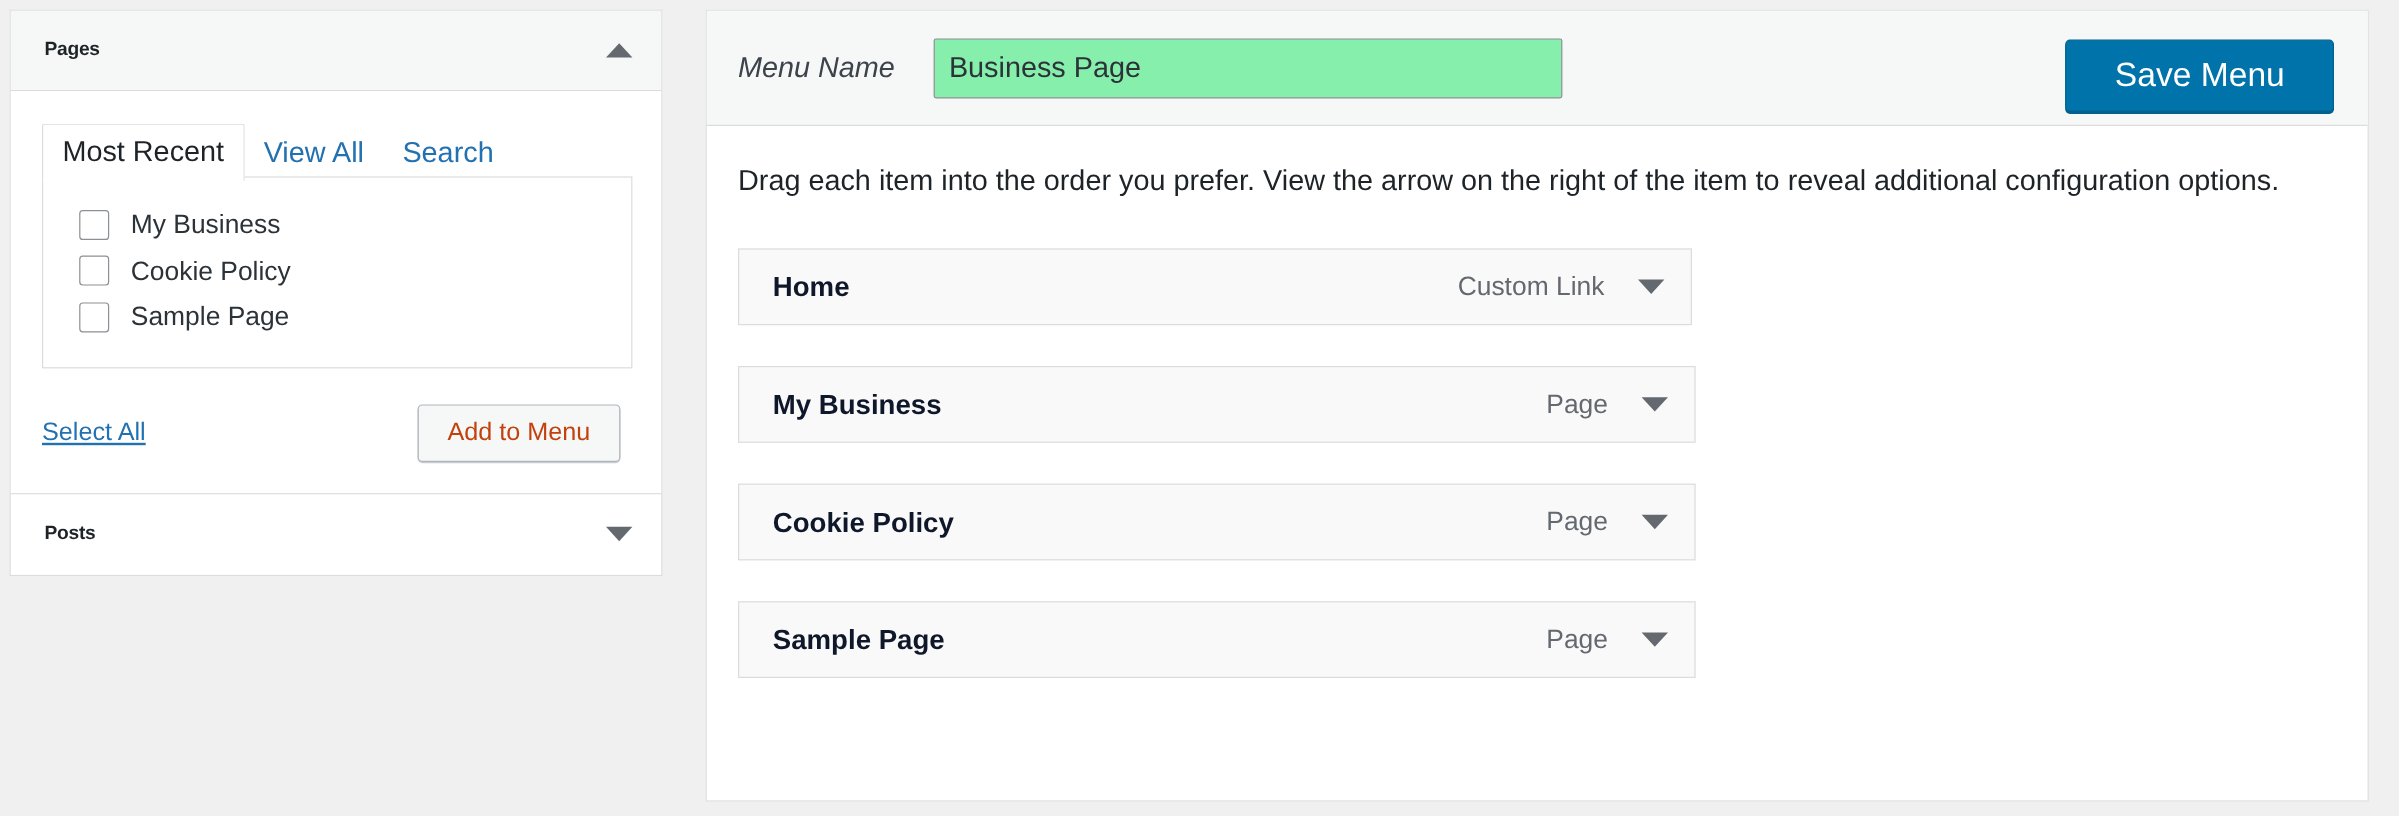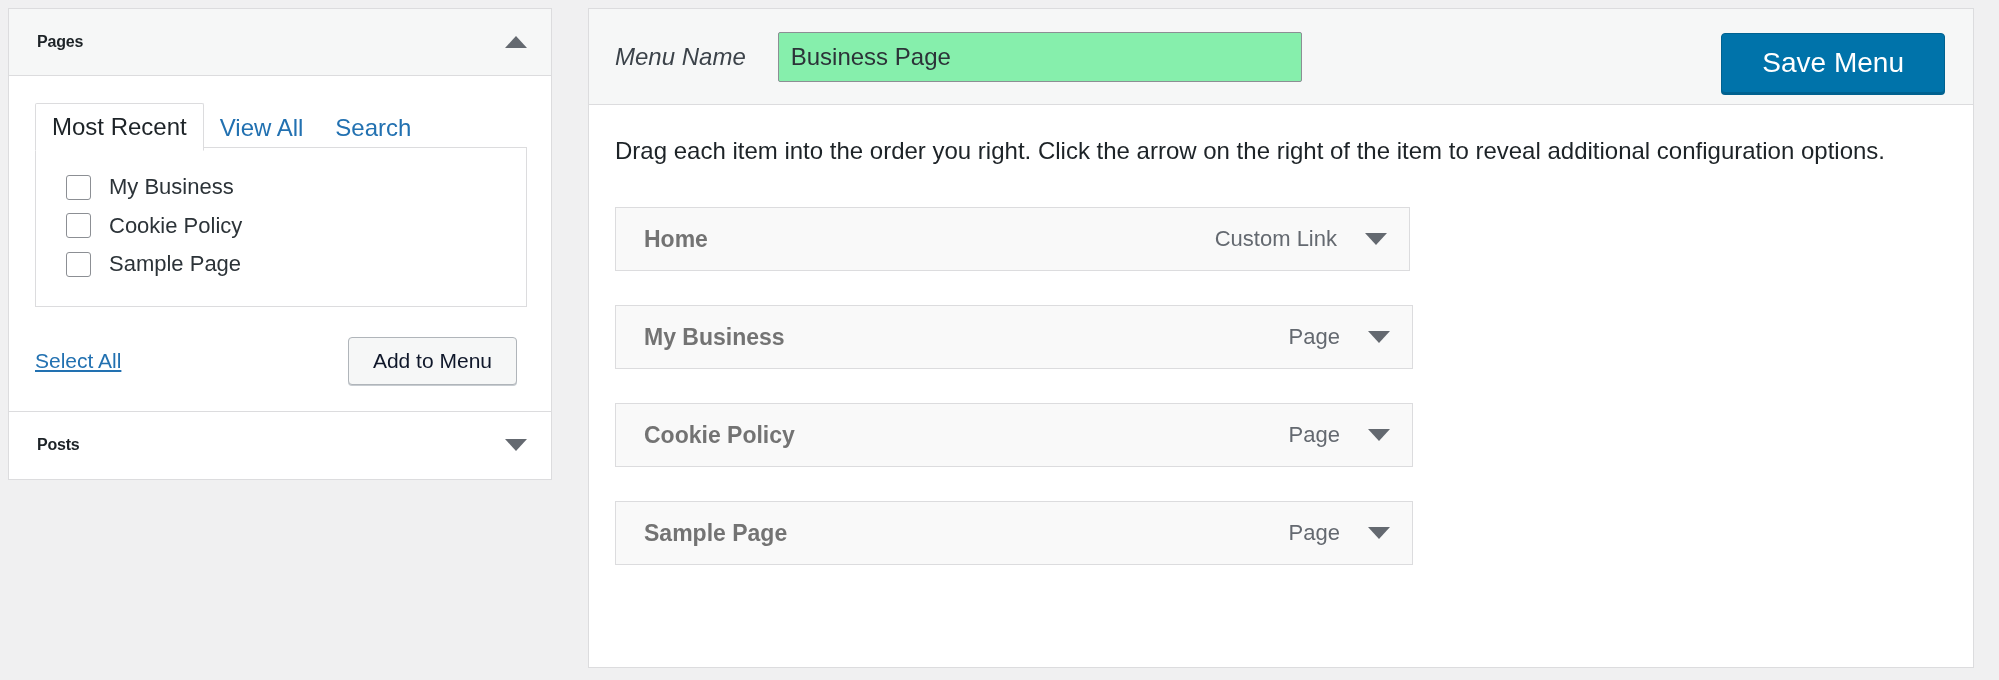--- a/index.html
+++ b/index.html
@@ -143,21 +143,21 @@
   }
   .select-all {
     font-size: 21px;
     color: #2271b1;
     text-decoration: underline;
     cursor: pointer;
     text-align: center;
   }
   .btn-secondary {
     font-size: 21px;
-    color: #0f172a;
+    color: #c2410c;
     background: #f6f7f7;
     border: 1px solid #b0b5ba;
     border-radius: 4px;
     padding: 11px 24px;
     cursor: pointer;
     font-family: "Liberation Sans", sans-serif;
     box-shadow: 0 1px 0 #c7ccd1;
   }
 
   
@@ -240,21 +240,21 @@
     justify-content: space-between;
     padding: 0 22px 0 28px;
     margin-bottom: 34px;
     cursor: move;
     width: 798px;
   }
   .menu-item.narrow { width: 795px; }
   .mi-title {
     font-size: 23px;
     font-weight: bold;
-    color: #737373;
+    color: #0f172a;
   }
   .mi-right {
     display: flex;
     align-items: center;
   }
   .mi-type {
     font-size: 22px;
     color: #646970;
     margin-right: 28px;
   }
@@ -328,21 +328,21 @@
 
   <div class="right-col">
 
     <div class="menu-header">
       <span class="menu-name-label">Menu Name</span>
       <input class="menu-name-input" type="text" value="Business Page" style="">
       <button class="btn-primary">Save Menu</button>
     </div>
 
     <div class="menu-body">
-      <p class="hint">Drag each item into the order you right. Click the arrow on the right of the item to reveal additional configuration options.</p>
+      <p class="hint">Drag each item into the order you prefer. View the arrow on the right of the item to reveal additional configuration options.</p>
 
       <div class="menu-items">
 
         <div class="menu-item narrow">
           <span class="mi-title">Home</span>
           <span class="mi-right">
             <span class="mi-type">Custom Link</span>
             <span class="mi-arrow"></span>
           </span>
         </div>

